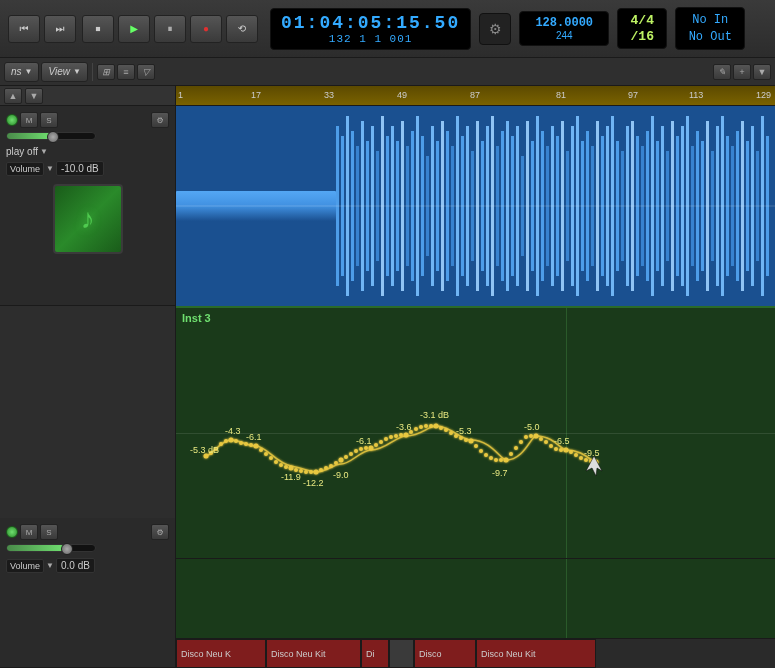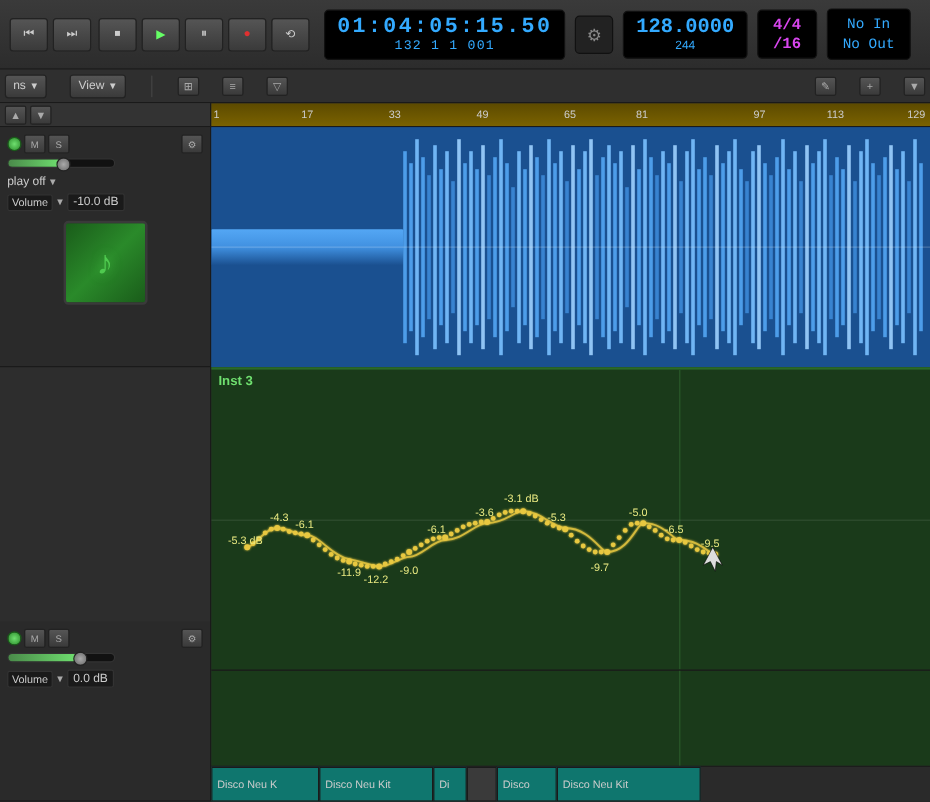--- a/index.html
+++ b/index.html
@@ -87,21 +87,21 @@
       padding: 4px 10px;
       display: flex;
       flex-direction: column;
       align-items: center;
       min-width: 90px;
       margin-left: 4px;
     }
 
     #tempo-display .tempo-val {
       color: #3af;
-      font-size: 17px;
+      font-size: 12px;
       font-weight: bold;
       font-family: 'Courier New', monospace;
     }
 
     #tempo-display .tempo-sub {
       color: #3af;
       font-size: 10px;
       font-family: Liberation Sans, sans-serif;
     }
 
@@ -111,21 +111,21 @@
       border-radius: 4px;
       padding: 4px 8px;
       display: flex;
       flex-direction: column;
       align-items: center;
       min-width: 50px;
       margin-left: 4px;
     }
 
     #sig-display span {
-      color: #d946ef;
+      color: #bef264;
       font-size: 13px;
       font-weight: bold;
       font-family: 'Courier New', monospace;
       line-height: 1.2;
     }
 
     #io-display {
       background: #000;
       border: 1px solid #111;
       border-radius: 4px;
@@ -146,21 +146,22 @@
 
     
     #toolbar {
       width: 100%;
       height: 28px;
       background: #2f2f2f;
       border-bottom: 1px solid #1a1a1a;
       display: flex;
       align-items: center;
       padding: 0 4px;
-      gap: 19px;
+      gap: 2px;
+      font-style: italic;
     }
 
     .toolbar-btn {
       height: 20px;
       padding: 0 6px;
       background: linear-gradient(180deg, #555 0%, #3a3a3a 100%);
       border: 1px solid #222;
       border-radius: 3px;
       color: #ccc;
       font-size: 10px;
@@ -433,21 +434,21 @@
       border: 1px solid #1a1a1a;
       display: flex;
       align-items: center;
       padding: 0 4px;
       font-size: 9px;
       color: #ccc;
       overflow: hidden;
     }
 
     .clip-green {
-      background: #0f766e;
+      background: #7f1d1d;
     }
 
     .clip-gray {
       background: #3a3a3a;
     }
 
     
     .btn-rw::before { content: '⏮'; }
     .btn-ff::before { content: '⏭'; }
     .btn-stop::before { content: '⏹'; }
@@ -618,22 +619,22 @@
 
   </div>
 
   <div id="right-content">
 
     <div id="timeline-ruler">
       <div class="ruler-mark" style="left:2px;">1</div>
       <div class="ruler-mark" style="left:75px;">17</div>
       <div class="ruler-mark" style="left:148px;">33</div>
       <div class="ruler-mark" style="left:221px;">49</div>
-      <div class="ruler-mark" style="left:294px;">65</div>
-      <div class="ruler-mark" style="left:354px;">81</div>
+      <div class="ruler-mark" style="left:294px;">87</div>
+      <div class="ruler-mark" style="left:380px;">81</div>
       <div class="ruler-mark" style="left:440px;margin-left:12px;">97</div>
       <div class="ruler-mark" style="left:513px;">113</div>
       <div class="ruler-mark" style="left:580px;">129</div>
     </div>
 
     <div id="track1-waveform">
       <svg class="waveform-svg" xmlns="http://www.w3.org/2000/svg">
 
         <defs>
           <linearGradient id="waveGrad" x1="0%" y1="0%" x2="0%" y2="100%">
@@ -888,21 +889,21 @@
       <div class="clip-item clip-green" style="width:90px;">
         <span>Disco Neu K</span>
       </div>
       <div class="clip-item clip-green" style="width:95px;">
         <span>Disco Neu Kit</span>
       </div>
       <div class="clip-item clip-green" style="width:28px;">
         <span>Di</span>
       </div>
       <div class="clip-item clip-gray" style="width:25px;"></div>
-      <div class="clip-item clip-green" style="width:50px;">
+      <div class="clip-item clip-green" style="width:62px;">
         <span>Disco</span>
       </div>
       <div class="clip-item clip-green" style="width:120px;">
         <span>Disco Neu Kit</span>
       </div>
       <div style="flex:1;"></div>
     </div>
 
   </div>
 </div>

